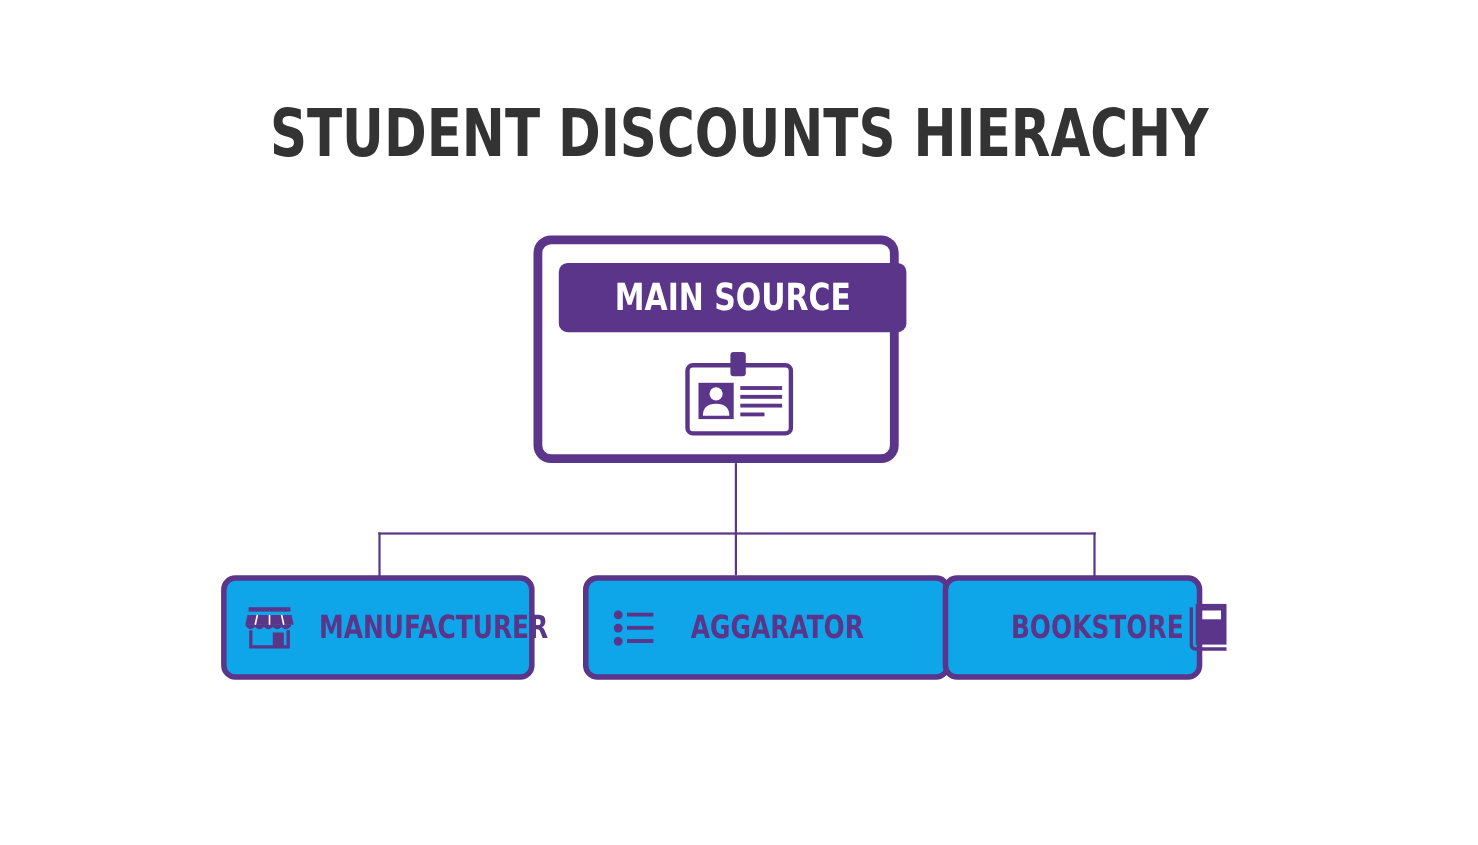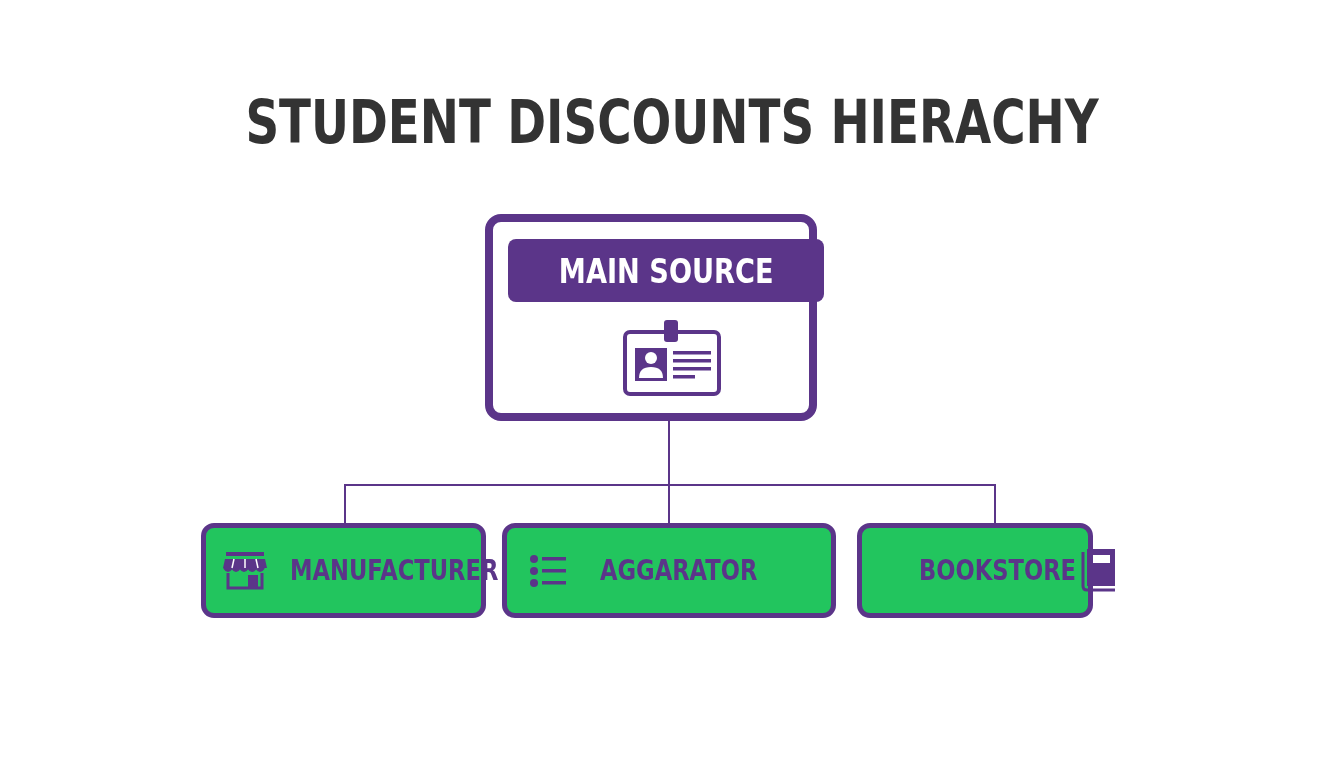--- a/index.html
+++ b/index.html
@@ -72,21 +72,21 @@
       position: absolute;
       background: #5b3589;
     }
     .child-box {
       position: absolute;
       top: 523px;
       height: 95px;
       box-sizing: border-box;
       border: 5px solid #5b3589;
       border-radius: 13px;
-      background: #22c55e;
+      background: #0ea5e9;
     }
     .child-label {
       position: absolute;
       top: 0;
       height: 85px;
       line-height: 85px;
       color: #5b3589;
       font-family: "DejaVu Sans", "Liberation Sans", sans-serif;
       font-weight: bold;
       font-size: 29px;
@@ -132,21 +132,21 @@
     <path d="M2 18 Q6 24 10 18 Q14 24 18 18 Q22 24 26 18 Q30 24 34 18 Q38 24 42 18" fill="#5b3589" stroke="#5b3589" stroke-width="2"></path>
     <line x1="12" y1="9" x2="10" y2="18" stroke="#ffffff" stroke-width="1.5"></line>
     <line x1="23" y1="9" x2="23" y2="18" stroke="#ffffff" stroke-width="1.5"></line>
     <line x1="34" y1="9" x2="36" y2="18" stroke="#ffffff" stroke-width="1.5"></line>
     <path d="M6 23 L6 38 L40 38 L40 23" fill="none" stroke="#5b3589" stroke-width="3"></path>
     <rect x="26" y="25" width="10" height="13" fill="#5b3589"></rect>
   </svg>
   <span class="child-label" style="left:84px;">MANUFACTURER</span>
 </div>
 
-<div class="child-box" style="left:502px; width:334px;">
+<div class="child-box" style="left:530px; width:334px;">
   <svg class="child-icon" viewBox="0 0 40 34" style="left:22px; top:26px; width:40px; height:34px;">
     <circle cx="5" cy="5" r="4" fill="#5b3589"></circle>
     <circle cx="5" cy="17" r="4" fill="#5b3589"></circle>
     <circle cx="5" cy="29" r="4" fill="#5b3589"></circle>
     <rect x="13" y="3" width="24" height="3.5" fill="#5b3589"></rect>
     <rect x="13" y="15" width="24" height="3.5" fill="#5b3589"></rect>
     <rect x="13" y="27" width="24" height="3.5" fill="#5b3589"></rect>
   </svg>
   <span class="child-label" style="left:93px;">AGGARATOR</span>
 </div>

